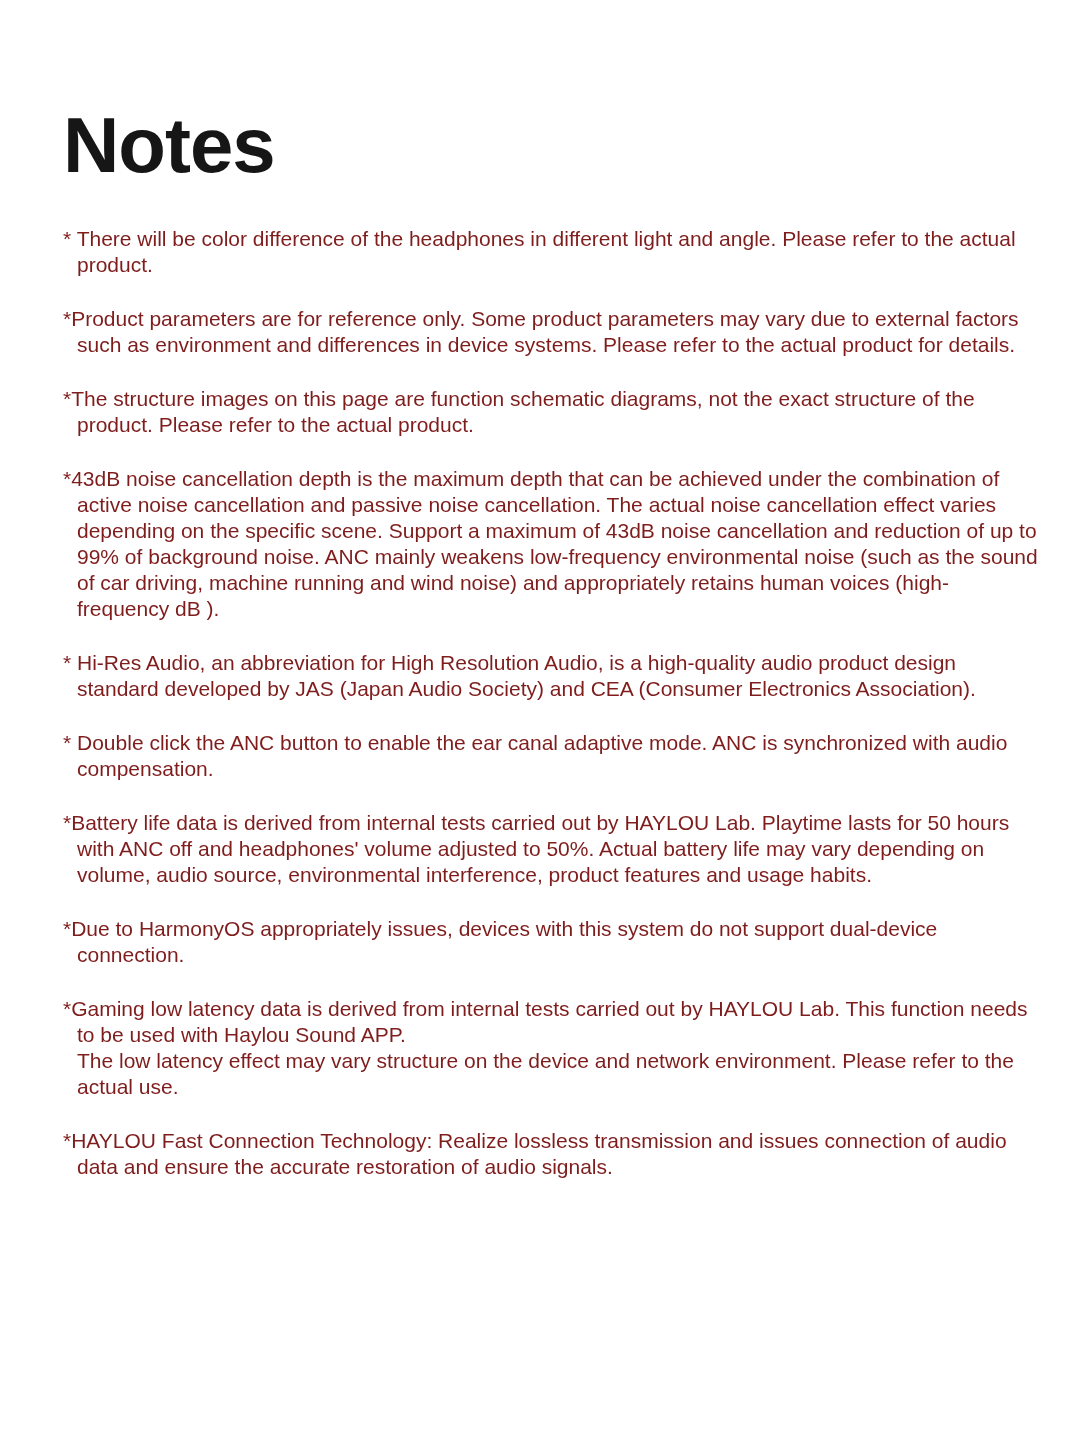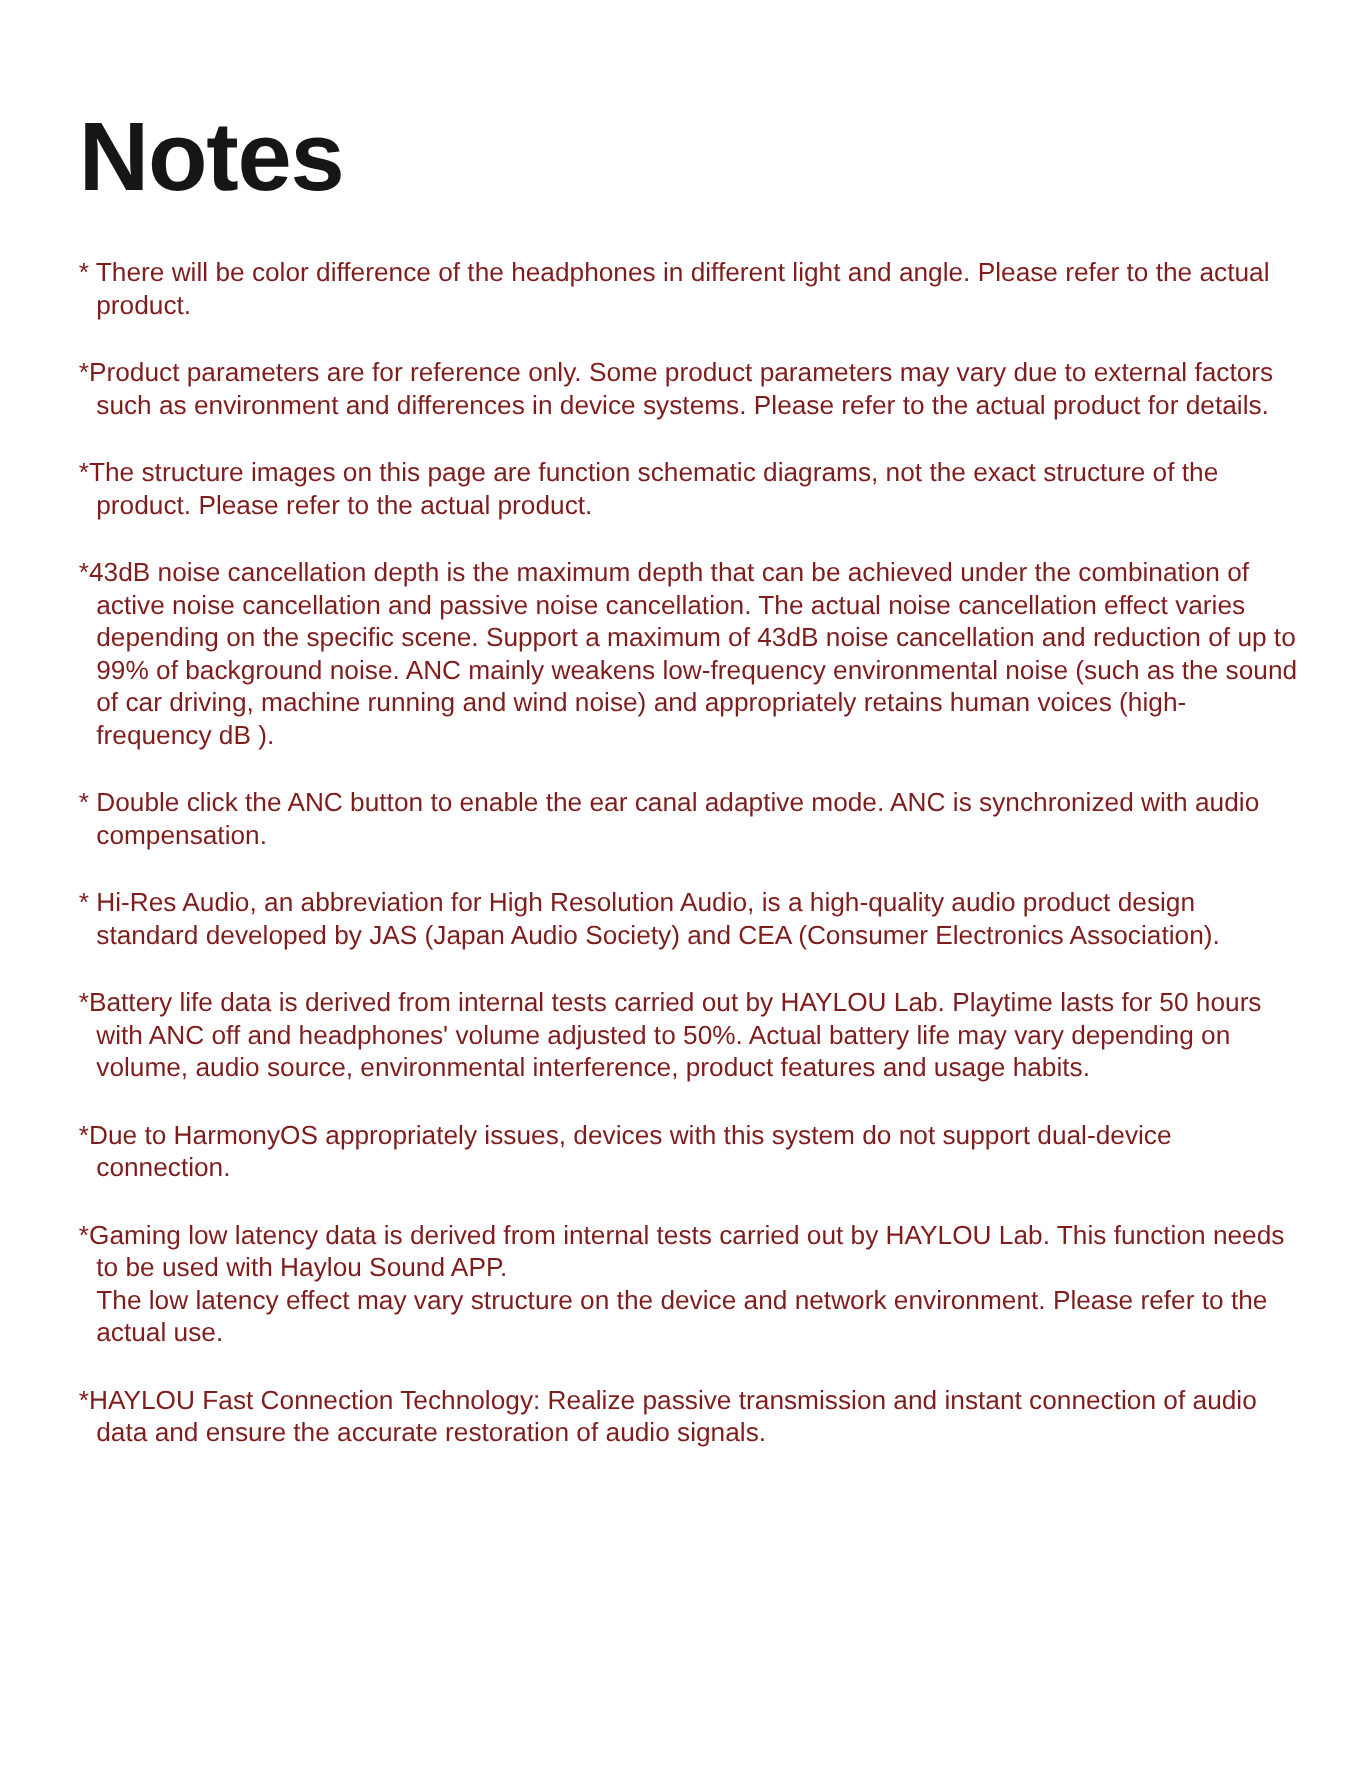--- a/index.html
+++ b/index.html
@@ -8,20 +8,21 @@
     padding: 0;
     background: #ffffff;
   }
   body {
     width: 1080px;
     min-height: 1432px;
     font-family: "Liberation Sans", sans-serif;
   }
   .page {
     padding: 86px 40px 60px 63px;
+    margin-top: 20px;
   }
   .title {
     margin: 0 0 42px 0;
     font-size: 78px;
     line-height: 1;
     font-weight: 800;
     letter-spacing: -1px;
     color: #161616;
   }
   .notes {
@@ -43,21 +44,21 @@
 </head>
 <body>
 
 <main class="page">
   <h1 class="title">Notes</h1>
   <div class="notes">
     <p class="note">* There will be color difference of the headphones in different light and angle. Please refer to the actual product.</p>
     <p class="note">*Product parameters are for reference only. Some product parameters may vary due to external factors such as environment and differences in device systems. Please refer to the actual product for details.</p>
     <p class="note">*The structure images on this page are function schematic diagrams, not the exact structure of the product. Please refer to the actual product.</p>
     <p class="note">*43dB noise cancellation depth is the maximum depth that can be achieved under the combination of active noise cancellation and passive noise cancellation. The actual noise cancellation effect varies depending on the specific scene. Support a maximum of 43dB noise cancellation and reduction of up to 99% of background noise. ANC mainly weakens low-frequency environmental noise (such as the sound of car driving, machine running and wind noise) and appropriately retains human voices (high-frequency dB ).</p>
+    <p class="note">* Hi-Res Audio, an abbreviation for High Resolution Audio, is a high-quality audio product design standard developed by JAS (Japan Audio Society) and CEA (Consumer Electronics Association).</p>
     <p class="note">* Double click the ANC button to enable the ear canal adaptive mode. ANC is synchronized with audio compensation.</p>
-    <p class="note">* Hi-Res Audio, an abbreviation for High Resolution Audio, is a high-quality audio product design standard developed by JAS (Japan Audio Society) and CEA (Consumer Electronics Association).</p>
     <p class="note">*Battery life data is derived from internal tests carried out by HAYLOU Lab. Playtime lasts for 50 hours with ANC off and headphones' volume adjusted to 50%. Actual battery life may vary depending on volume, audio source, environmental interference, product features and usage habits.</p>
     <p class="note">*Due to HarmonyOS appropriately issues, devices with this system do not support dual-device connection.</p>
     <p class="note">*Gaming low latency data is derived from internal tests carried out by HAYLOU Lab. This function needs to be used with Haylou Sound APP.
 The low latency effect may vary structure on the device and network environment. Please refer to the actual use.</p>
-    <p class="note">*HAYLOU Fast Connection Technology: Realize passive transmission and instant connection of audio data and ensure the accurate restoration of audio signals.</p>
+    <p class="note">*HAYLOU Fast Connection Technology: Realize lossless transmission and issues connection of audio data and ensure the accurate restoration of audio signals.</p>
   </div>
 </main>
 
 </body></html>

